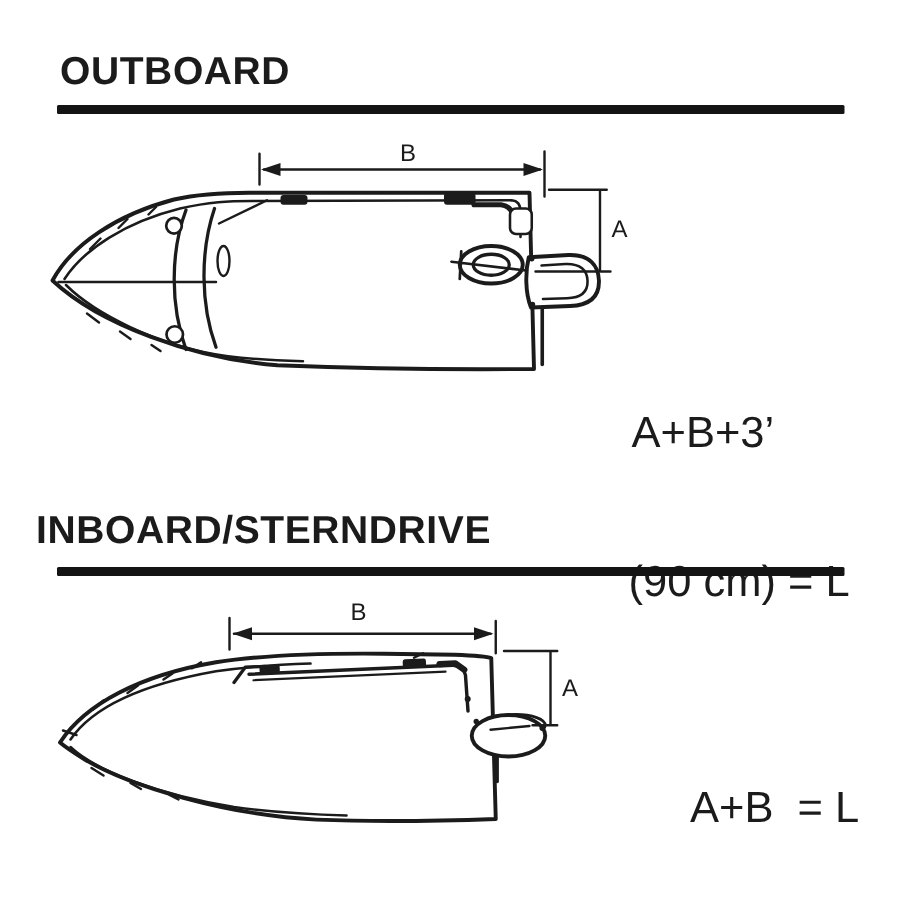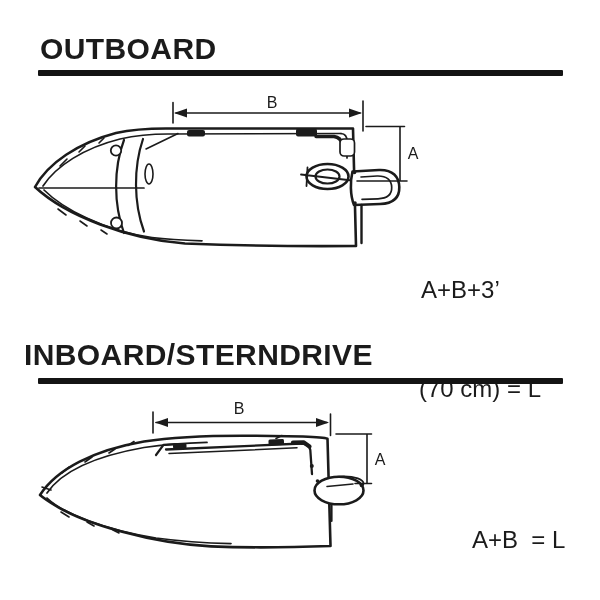--- a/index.html
+++ b/index.html
@@ -1,23 +1,23 @@
 <!DOCTYPE html>
 <html><head>
 <meta charset="utf-8">
 <style>
   html,body{margin:0;padding:0;background:#ffffff;}
   body{width:600px;height:600px;overflow:hidden;}
   .canvas{position:relative;width:600px;height:600px;background:#ffffff;
           font-family:"Liberation Sans",sans-serif;color:#1b1b1b;}
   .abs{position:absolute;}
-  .title{font-size:30px;font-weight:bold;letter-spacing:.4px;line-height:1;white-space:nowrap;}
+  .title{font-size:26px;font-weight:bold;letter-spacing:.4px;line-height:1;white-space:nowrap;}
   .rule{height:5.5px;background:#141414;border-radius:1px;}
   .dimlabel{font-size:16px;line-height:1;width:16px;text-align:center;}
-  .formula{font-size:24px;line-height:33px;white-space:pre;letter-spacing:0;}
+  .formula{font-size:29px;line-height:33px;white-space:pre;letter-spacing:0;}
   svg{display:block;}
 </style>
 </head>
 <body>
 
 <div class="canvas">
 
   <svg class="abs" style="left:0;top:0" width="600" height="600" viewBox="0 0 600 600" fill="none" stroke="#1b1b1b" stroke-linecap="round" stroke-linejoin="round">
 
     <g>
@@ -93,24 +93,24 @@
   </svg>
 
   <span class="abs title" style="left:40px;top:34px">OUTBOARD</span>
   <div class="abs rule" style="left:38px;top:70px;width:525px"></div>
 
   <span class="abs dimlabel" style="left:264px;top:95px">B</span>
   <span class="abs dimlabel" style="left:405px;top:146px">A</span>
 
   <div class="abs formula" style="left:421px;top:207px">
     <div>A+B+3’</div>
-    <div style="margin-left:-2px">(70 cm) = L</div>
+    <div style="margin-left:-2px">(90 cm) = L</div>
   </div>
 
   <span class="abs title" style="left:24px;top:340px">INBOARD/STERNDRIVE</span>
   <div class="abs rule" style="left:38px;top:378px;width:525px"></div>
 
   <span class="abs dimlabel" style="left:231px;top:401px">B</span>
   <span class="abs dimlabel" style="left:372px;top:452px">A</span>
 
-  <span class="abs formula" style="left:472px;top:523px">A+B  = L</span>
+  <span class="abs formula" style="left:460px;top:523px">A+B  = L</span>
 
 </div>
 
 </body></html>

